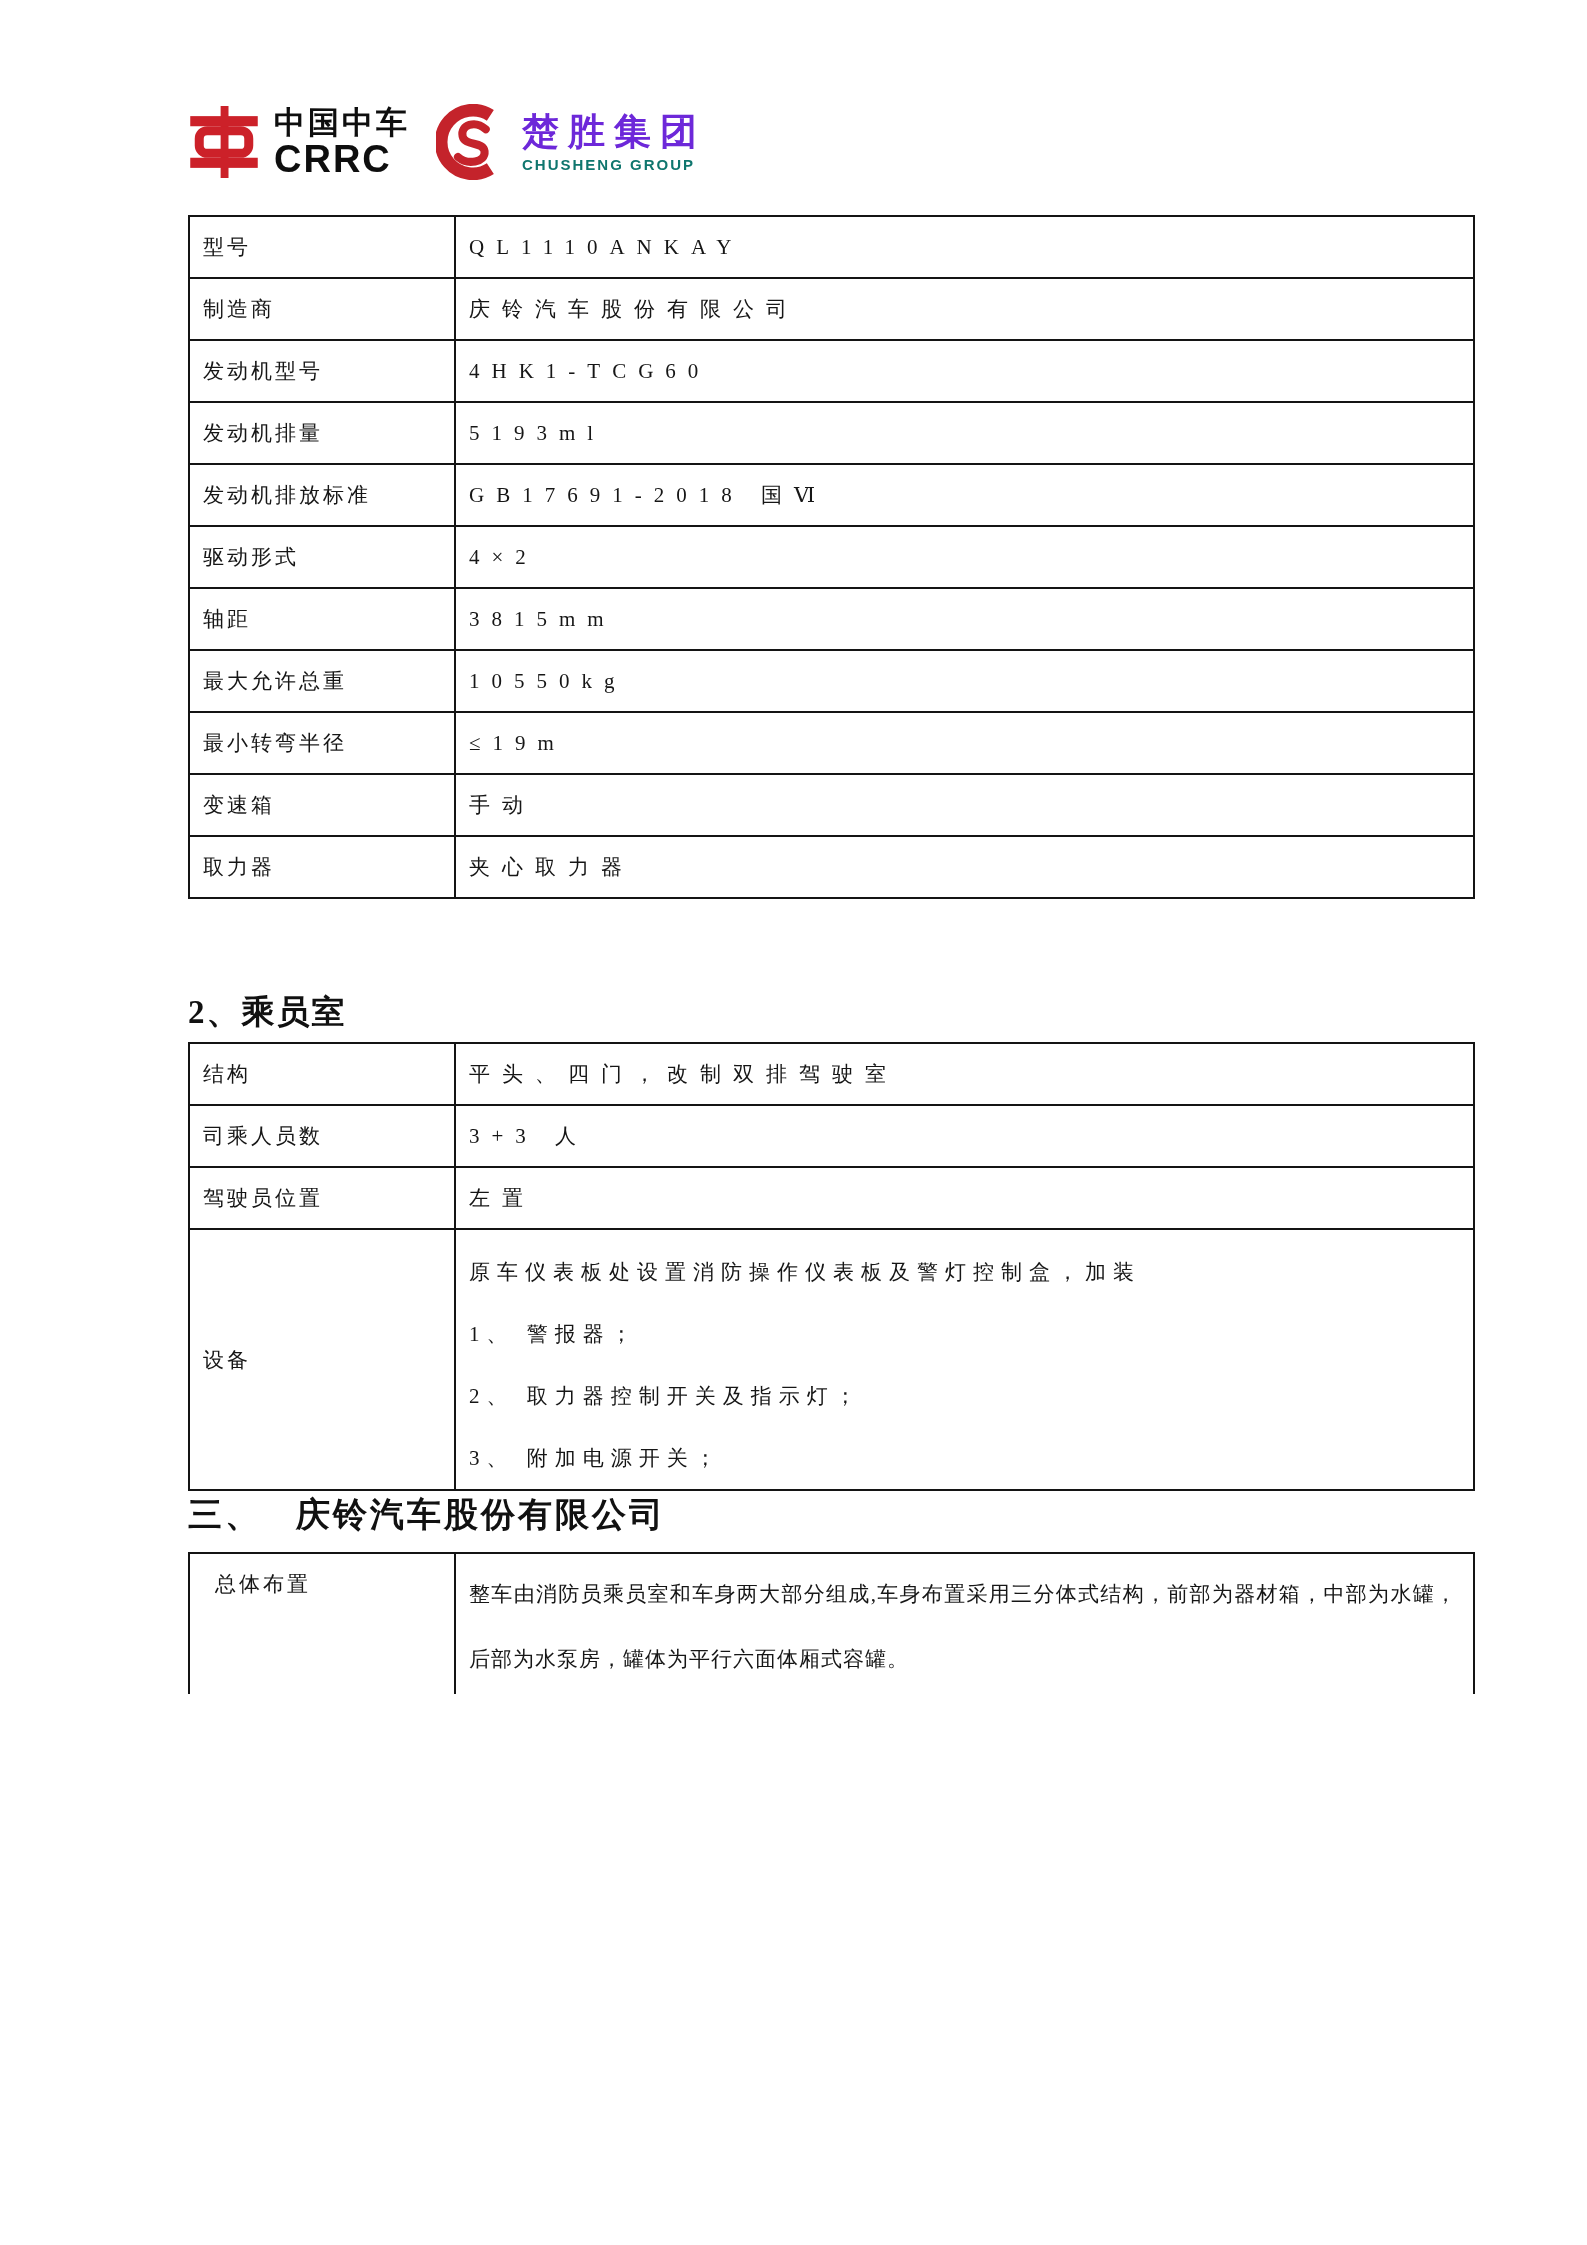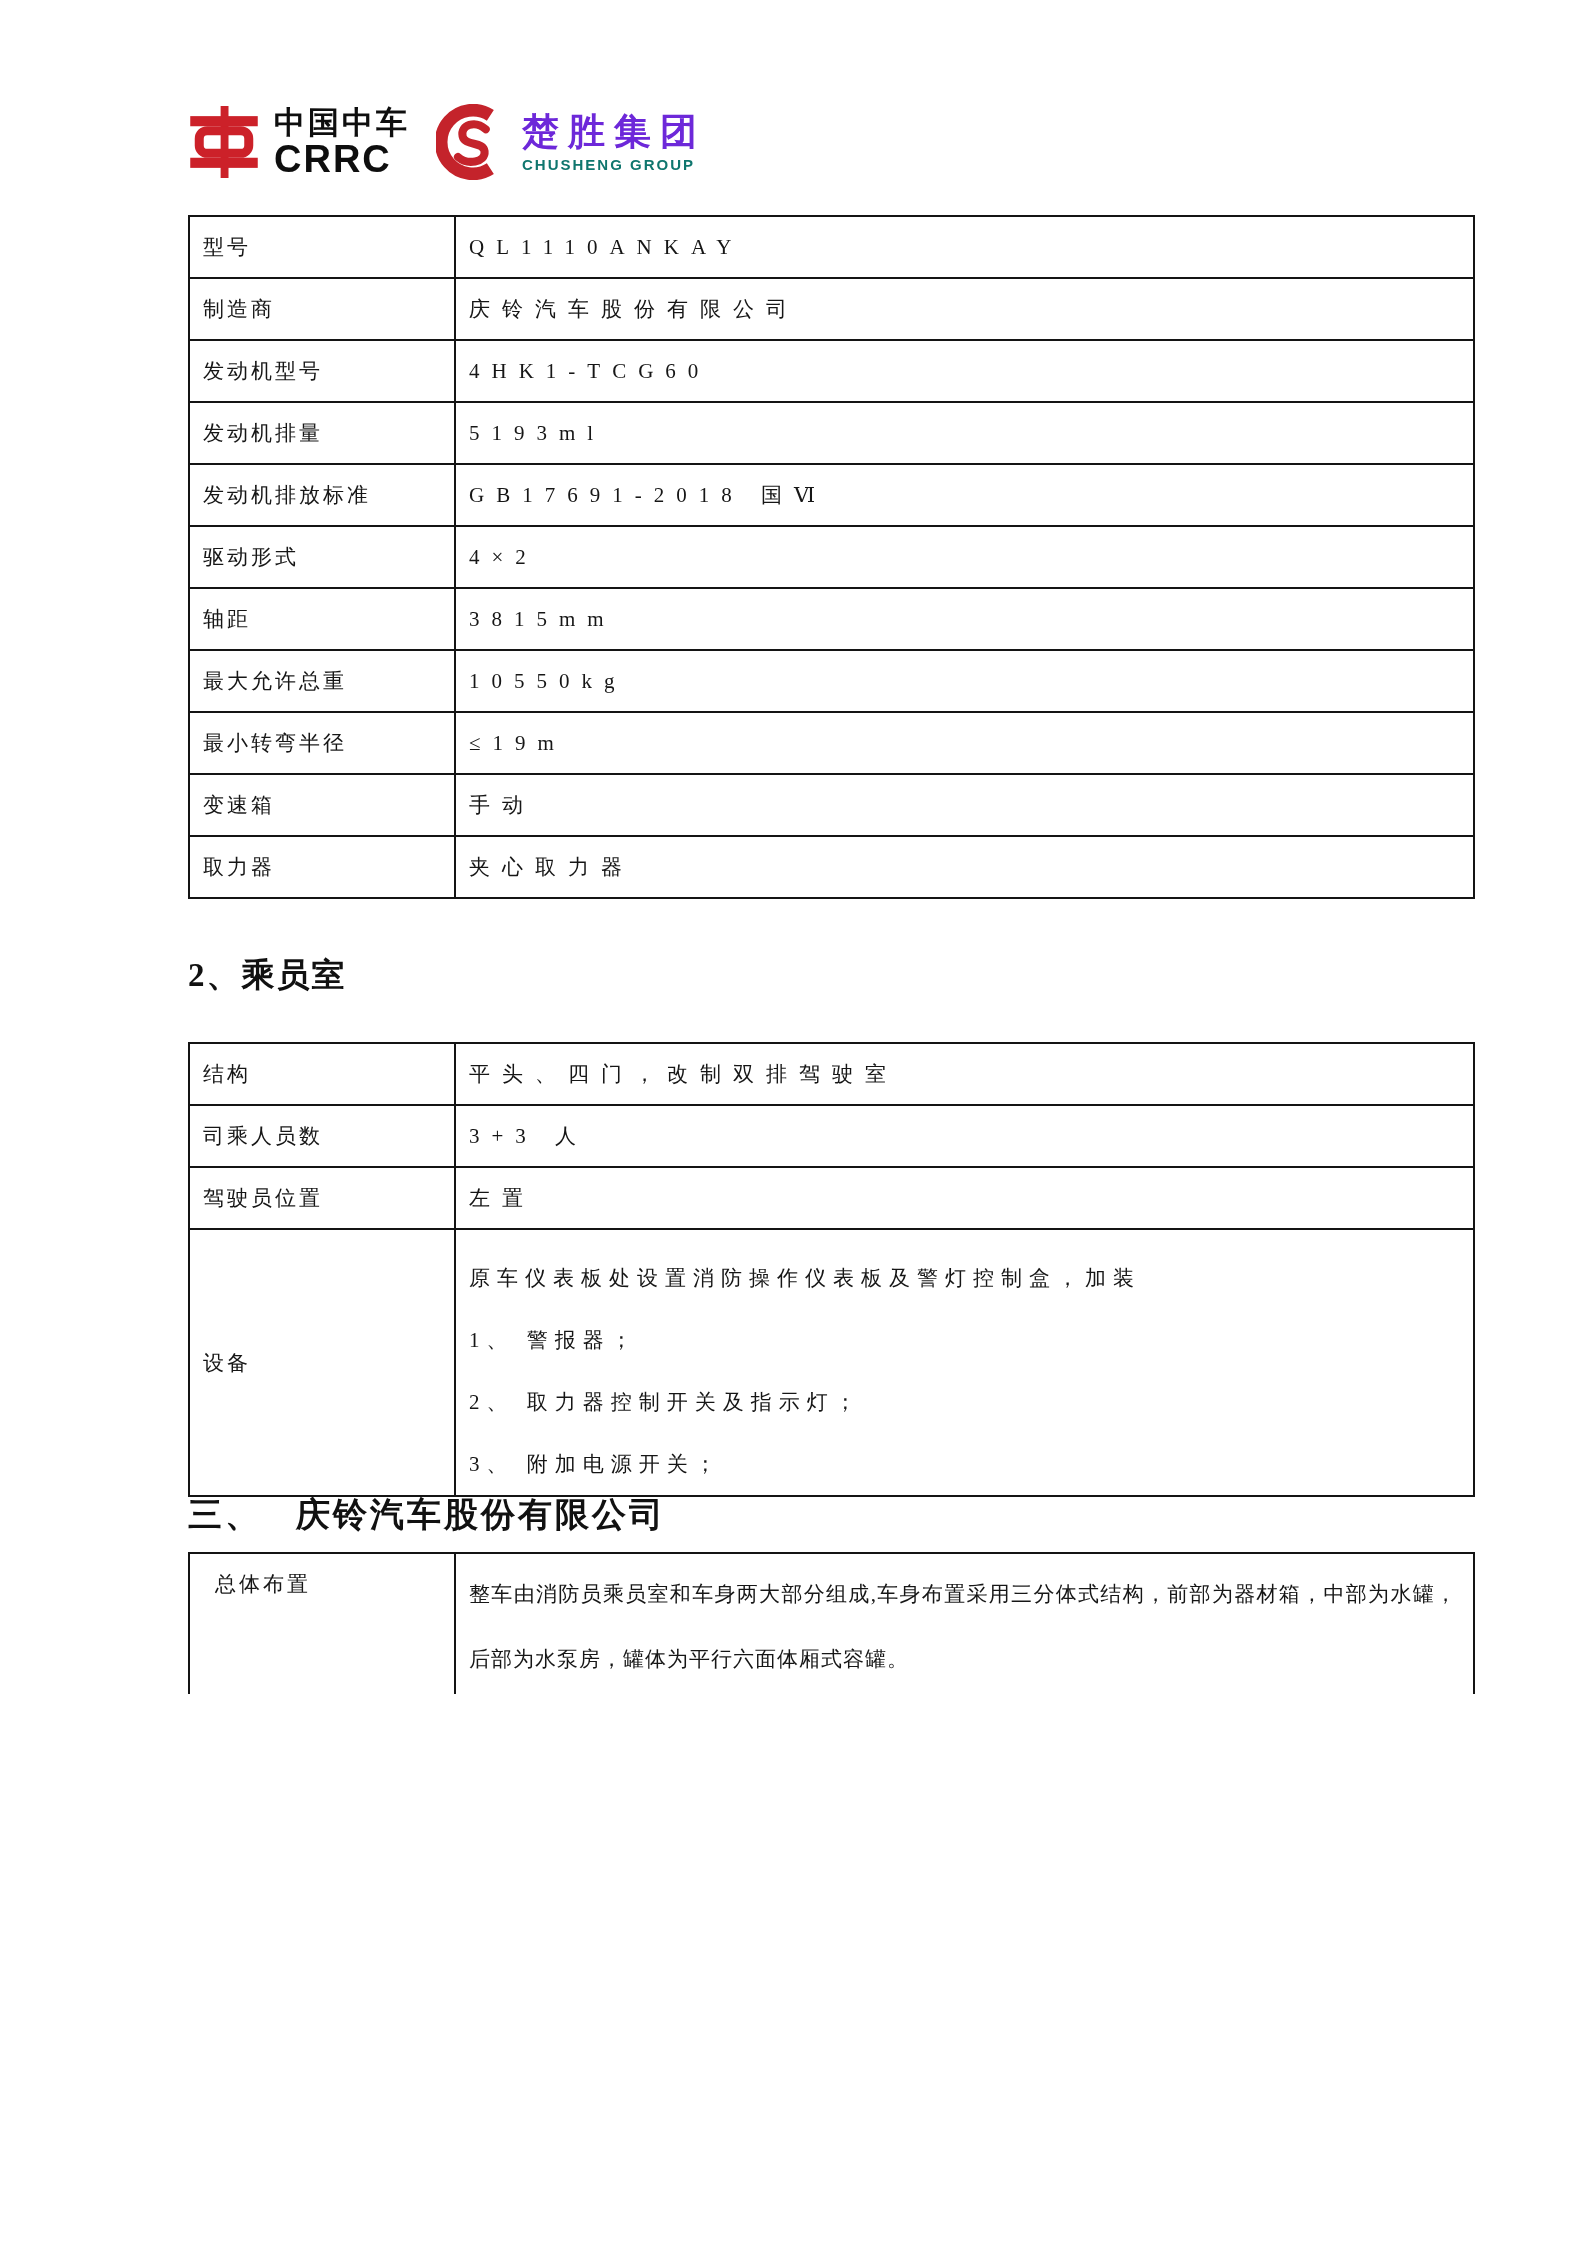--- a/index.html
+++ b/index.html
@@ -26,32 +26,32 @@
   table.spec { border-collapse:collapse; table-layout:fixed; width:1287px; font-size:21px; color:#161616; }
   table.spec td { border:2px solid #141414; overflow:hidden; }
   td.lbl { width:266px; padding:0 0 0 13px; letter-spacing:3px; }
   td.val { padding:0 10px 0 13px; letter-spacing:12px; }
   #t1 { position:absolute; top:215px; left:188px; }
   #t1 tr { height:62px; }
 
   #t2 { position:absolute; top:1042px; left:188px; }
   #t2 tr { height:62px; }
   #t2 tr.r-equip { height:248px; }
-  td.val.multi { vertical-align:top; letter-spacing:7px; padding-top:17px; }
+  td.val.multi { vertical-align:top; letter-spacing:7px; padding-top:11px; }
   .eq-line { height:62px; line-height:62px; white-space:nowrap; }
 
   #t3 { position:absolute; top:1552px; left:188px; }
   #t3 tr.r-layout { height:205px; }
   #t3 tr.r-empty { height:98px; }
   #t3 td.lbl.top { vertical-align:top; padding-top:16px;padding-left:25px; }
   td.val.flow { vertical-align:top; letter-spacing:1px; line-height:65px; padding:8px 16px 0 13px; text-align:justify; }
 
   
   .hd { position:absolute; left:188px; font-weight:700; color:#111; white-space:nowrap; }
-  #h2 { top:953px; font-size:33px; letter-spacing:2px; }
+  #h2 { top:990px; font-size:33px; letter-spacing:2px; }
   #h3 { top:1492px; font-size:34px; letter-spacing:3px; }
   #h3 .num { margin-right:34px; }
   #h4 { top:1874px; font-size:33px; letter-spacing:2px; }
 
   
   .footer { position:absolute; top:2048px; left:0; width:100%; text-align:center;
             font-family:"Liberation Sans",sans-serif; font-size:26px; font-weight:700; color:#101010; letter-spacing:1px; }
 </style>
 </head>
 <body>

